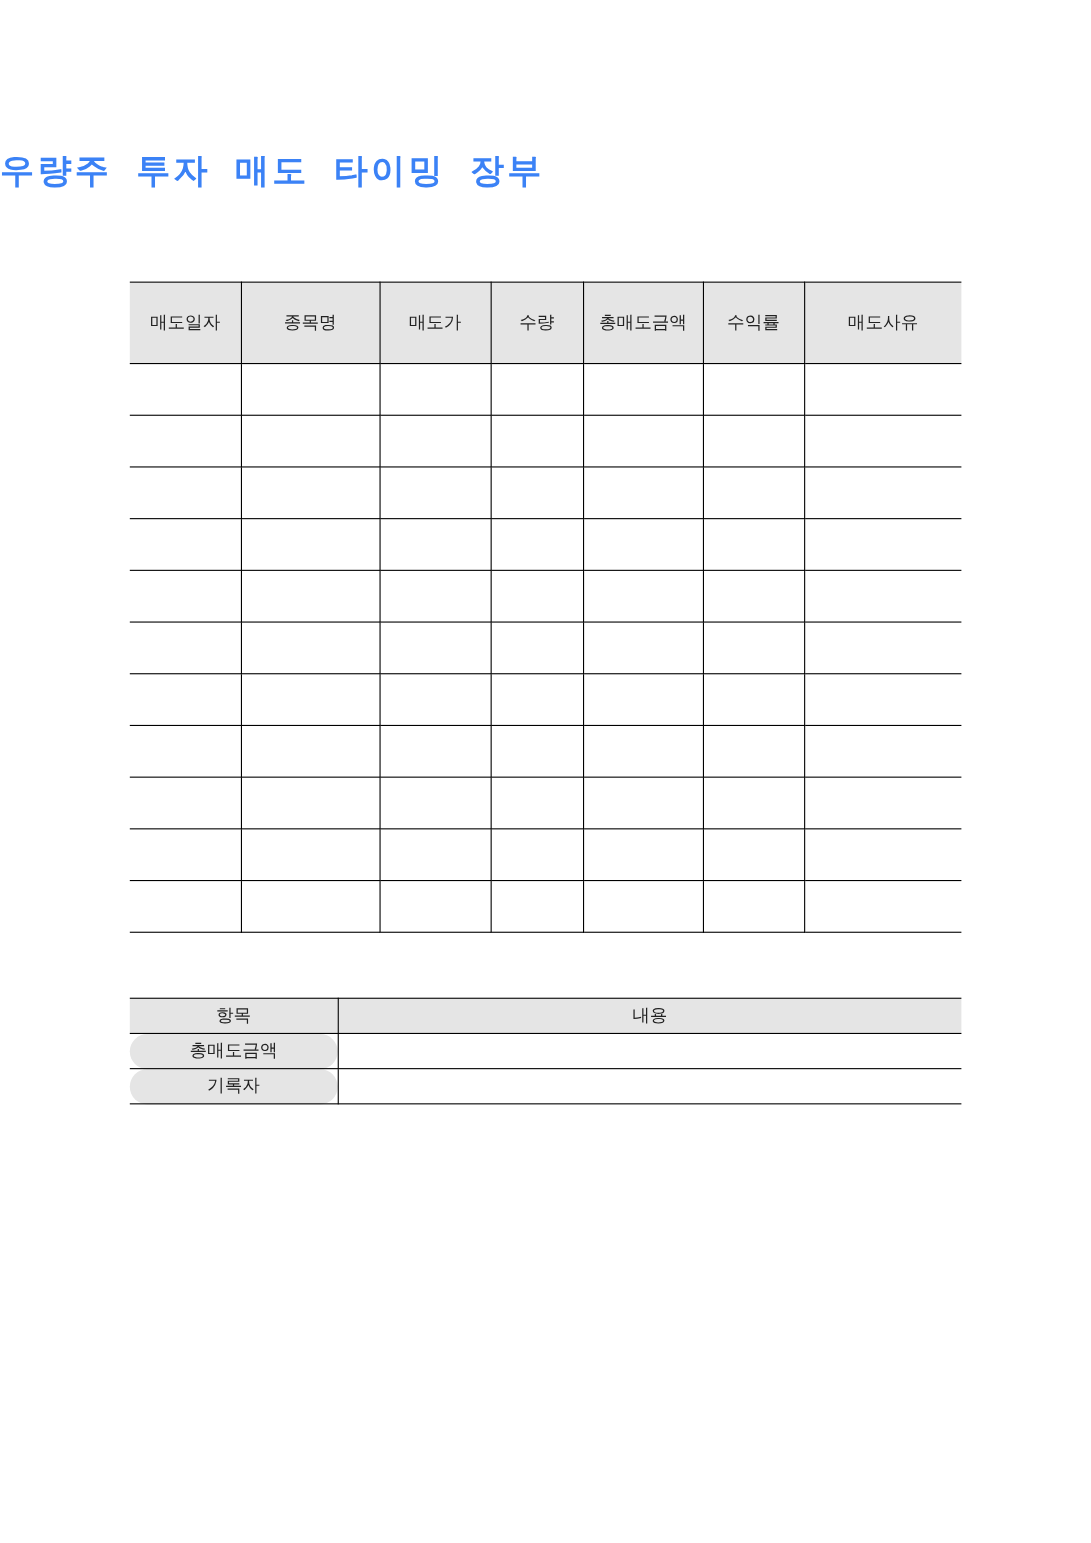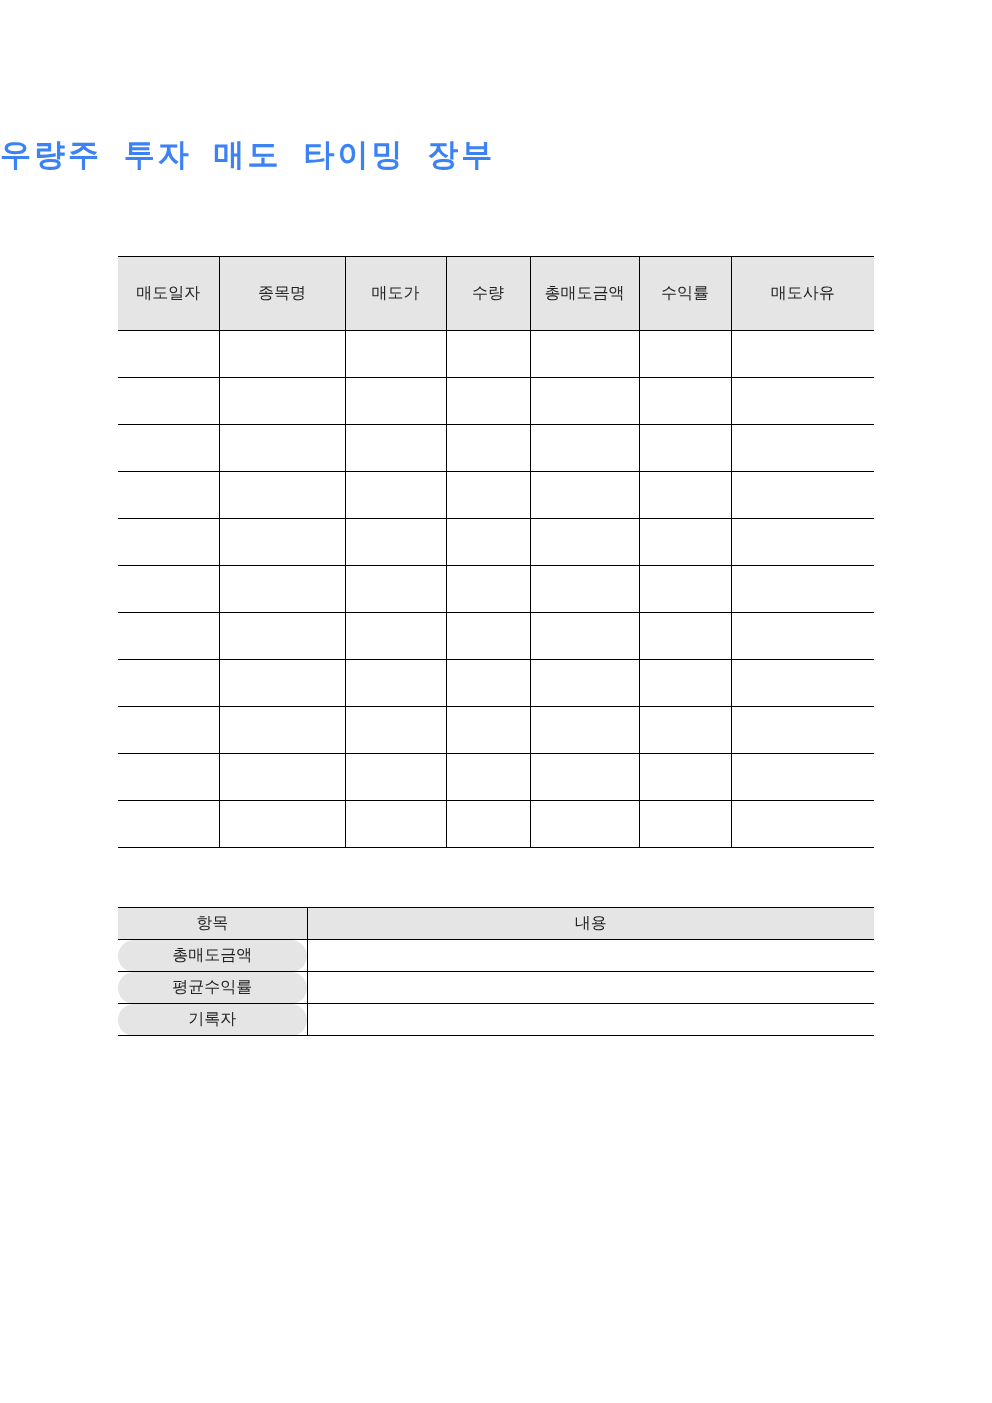--- a/index.html
+++ b/index.html
@@ -168,21 +168,17 @@
       <th>항목</th>
       <th>내용</th>
     </tr>
   </thead>
   <tbody id="summary-body">
       <tr>
         <td class="label">총매도금액</td>
         <td></td>
       </tr>
       <tr>
-        <td class="label">평균수익률</td>
-        <td></td>
-      </tr>
-      <tr>
         <td class="label">기록자</td>
         <td></td>
       </tr>
     </tbody>
 </table>
 
 </body></html>

